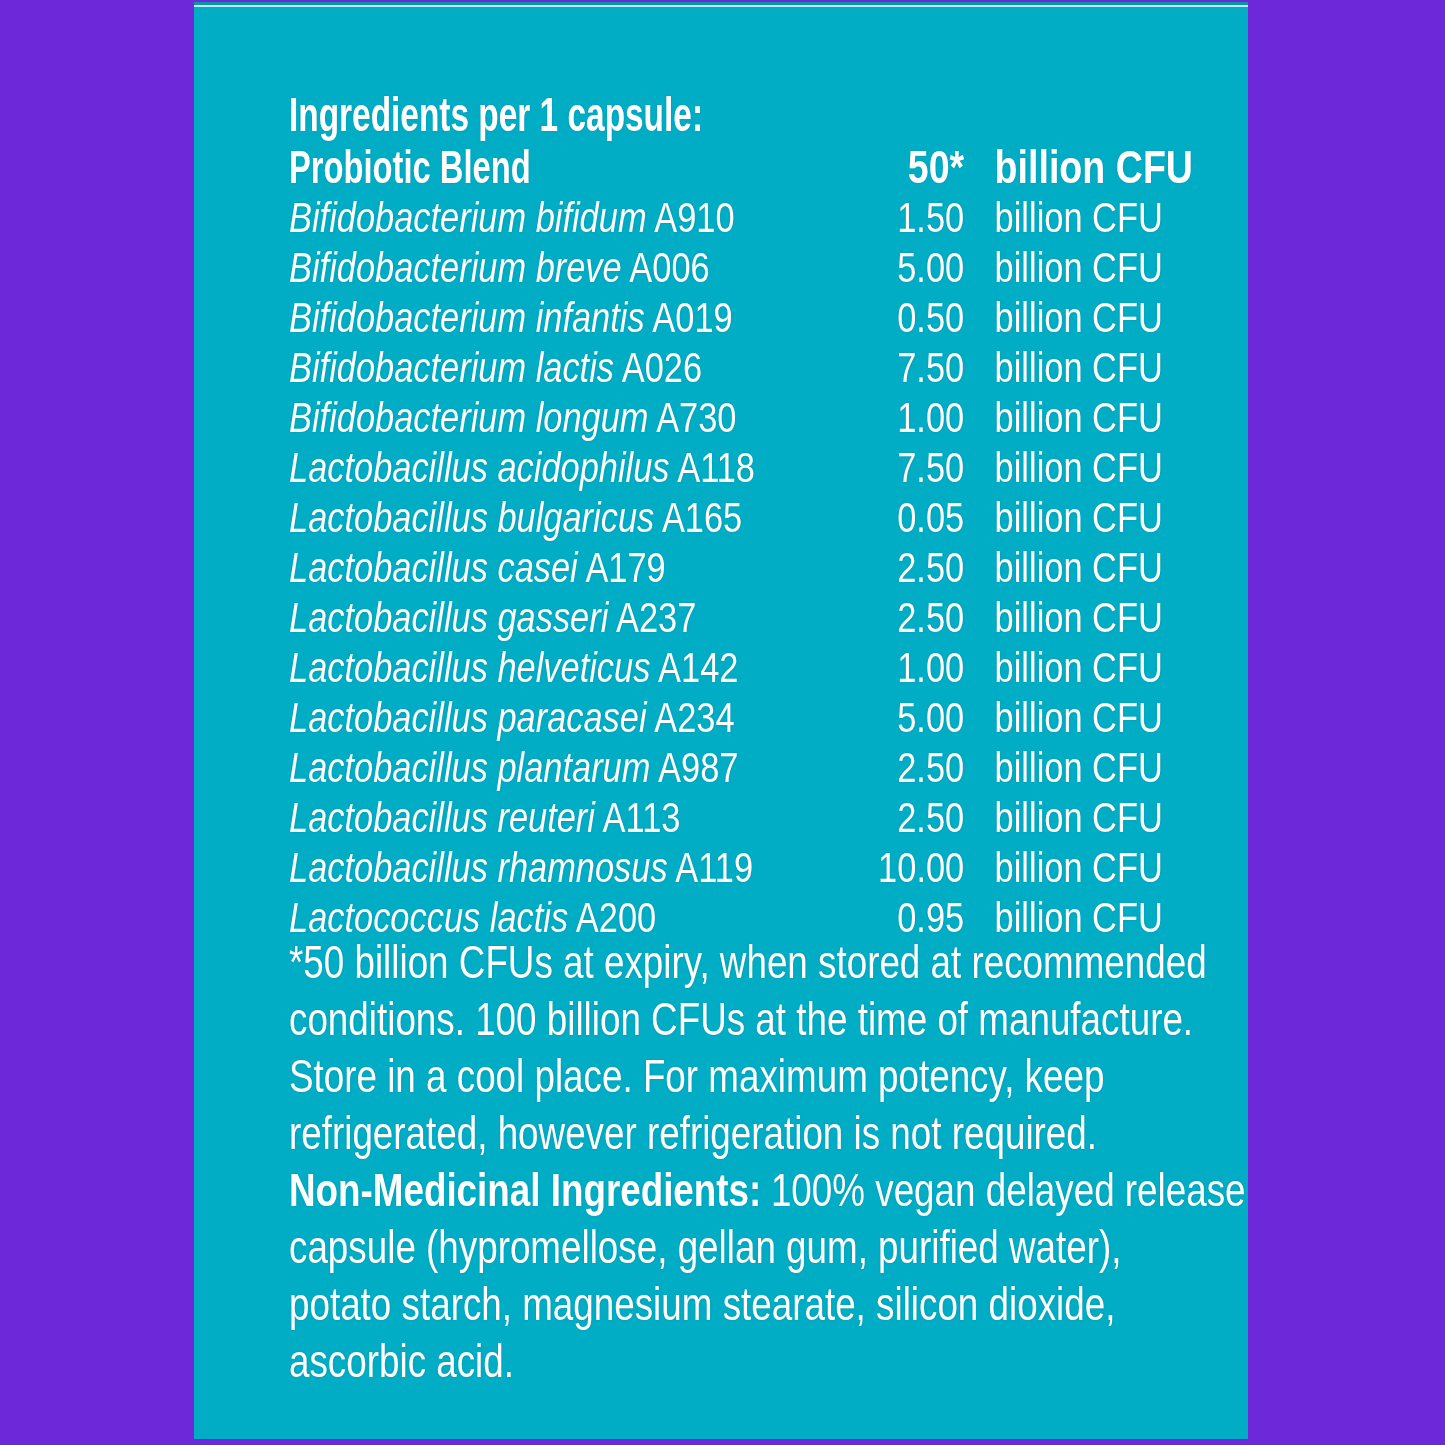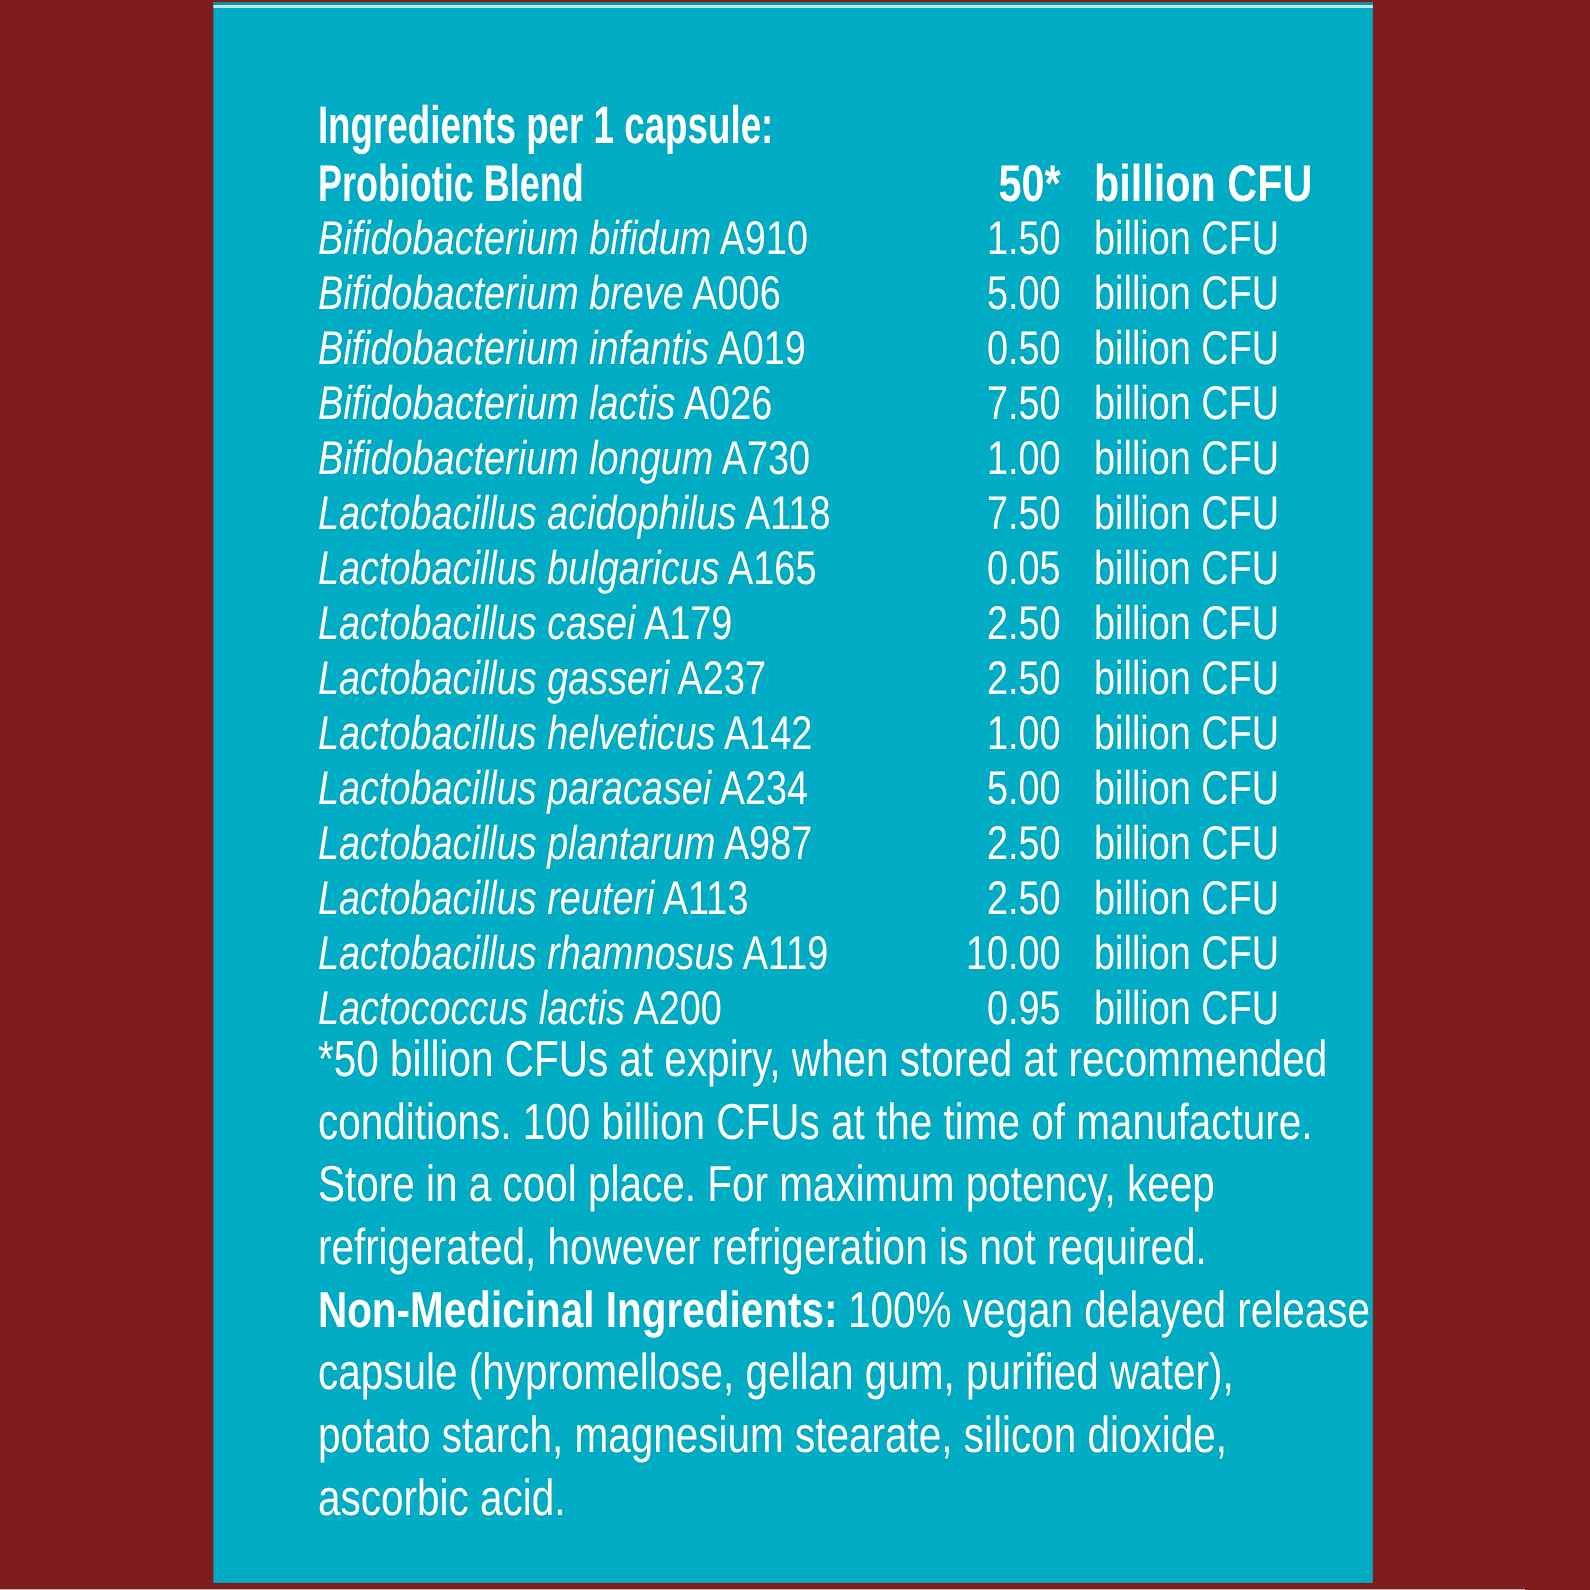--- a/index.html
+++ b/index.html
@@ -1,20 +1,20 @@
 <!DOCTYPE html>
 <html><head>
 <meta charset="utf-8">
 <style>
   html, body { margin: 0; padding: 0; background: #ffffff; }
   .page {
     position: relative;
     width: 1445px;
     height: 1445px;
-    background: #7f1d1d;
+    background: #6d28d9;
     overflow: hidden;
     font-family: "Liberation Sans", sans-serif;
   }
   .panel {
     position: absolute;
     left: 194px;
     top: 2px;
     width: 1054px;
     height: 1437px;
     background: #01adc5;

